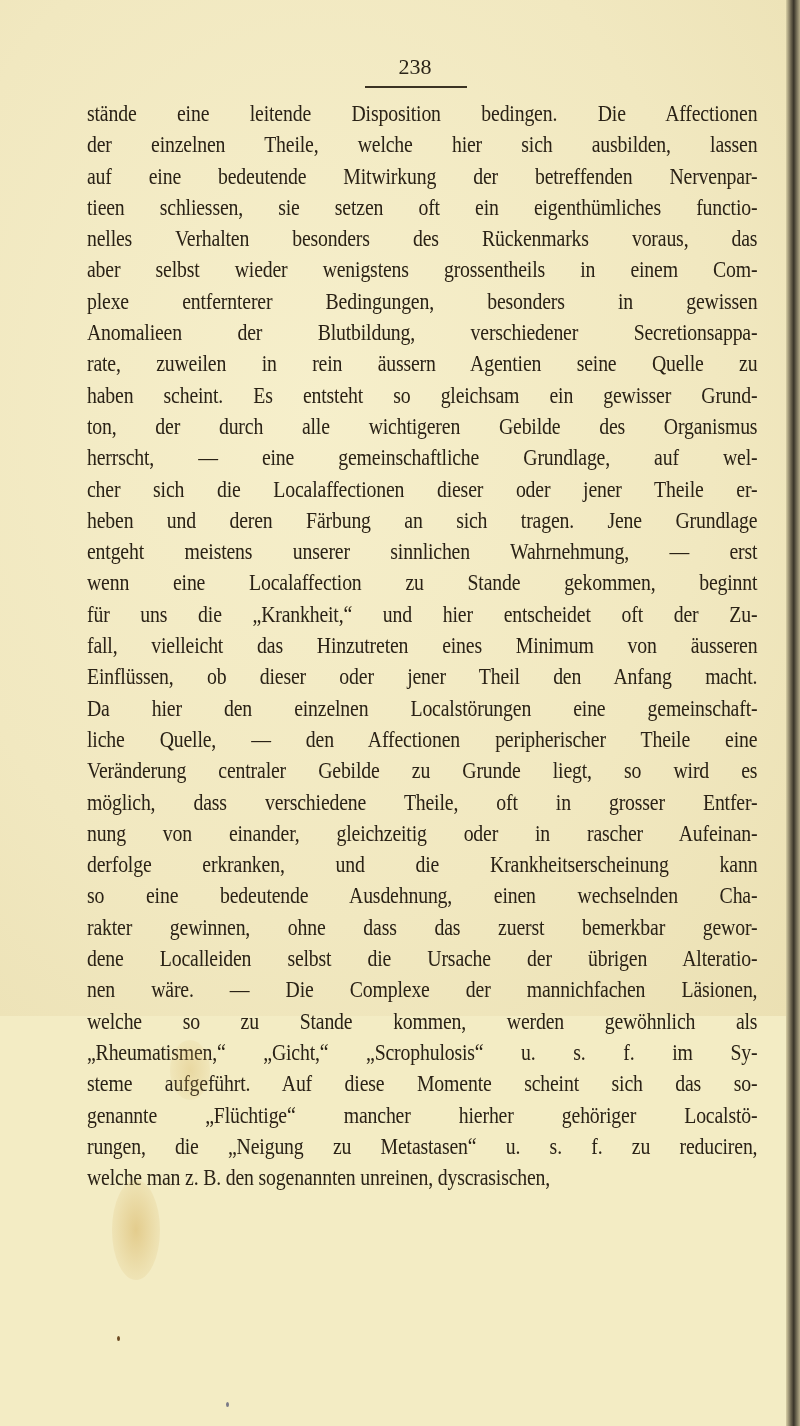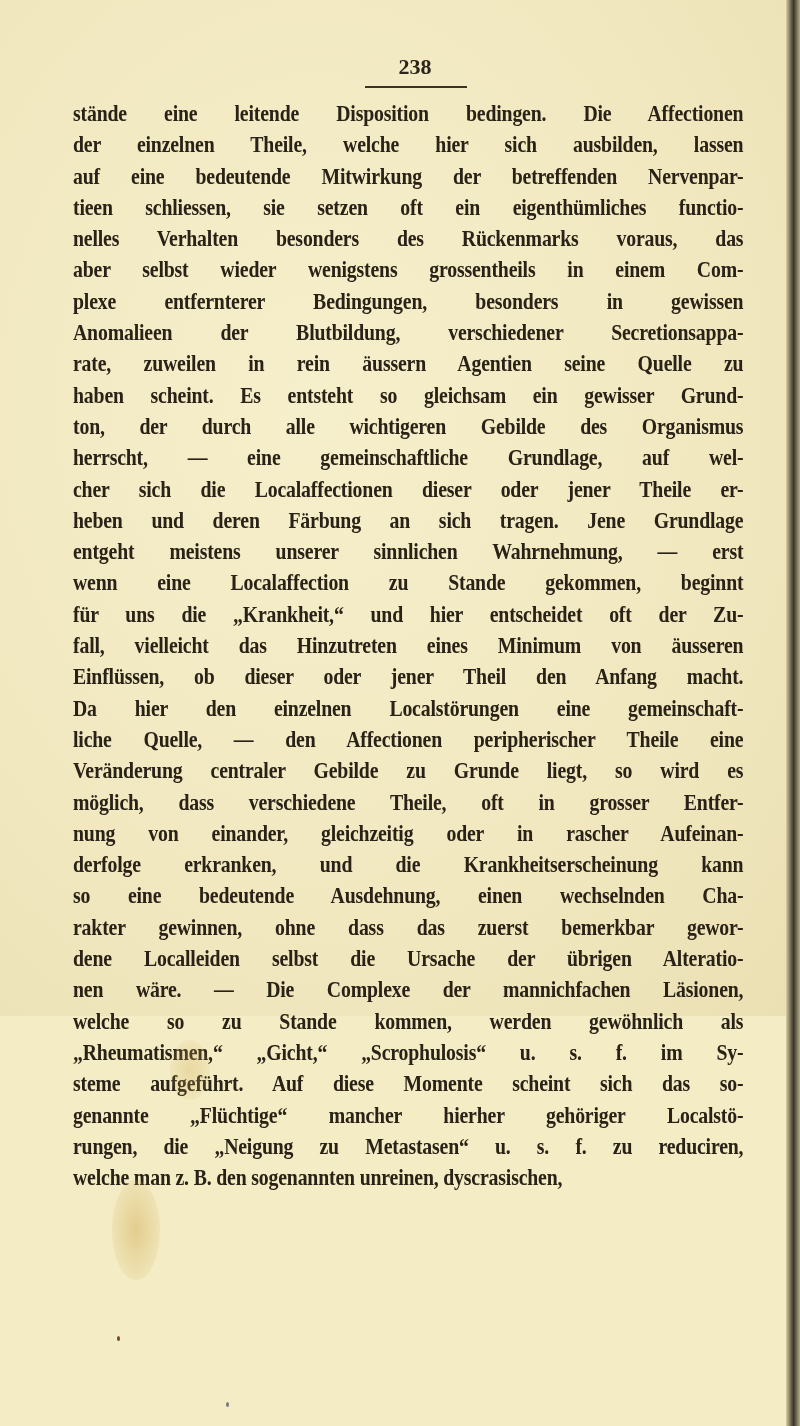--- a/index.html
+++ b/index.html
@@ -5,35 +5,34 @@
   html, body { margin: 0; padding: 0; }
   body {
     width: 800px; height: 1426px; overflow: hidden;
     background: #f3ecc4;
     position: relative;
     font-family: "Liberation Serif", "DejaVu Serif", serif;
   }
   .page {
     position: absolute; left: 0; top: 0; width: 786px; height: 1016px;
     background: radial-gradient(ellipse at 40% 40%, #f6efcb 0%, #f1e8c0 60%, #ebe0b3 100%);
-    font-weight: bold;
   }
   .edge {
     position: absolute; left: 786px; top: 0; width: 14px; height: 1426px;
     background: linear-gradient(to right, #d8cfa6 0%, #6d6550 35%, #3a352a 55%, #b6ad8a 100%);
   }
   .page-number {
     position: absolute; left: 0; width: 830px; top: 54px;
     text-align: center; font-size: 22px; color: #2b2418;
   }
   .rule {
     position: absolute; left: 365px; top: 86px; width: 102px; height: 2px; background: #3b3323;
   }
   .body-text {
-    position: absolute; left: 73px; top: 98px; width: 672px;
+    position: absolute; left: 87px; top: 98px; width: 672px;
   }
   .line {
     display: block; height: 31.3px; line-height: 31.3px;
     font-size: 23px; color: #2a2216;
     text-align: justify; text-align-last: justify;
     white-space: nowrap; letter-spacing: -0.2px;
     transform: scaleX(0.86); transform-origin: left center; width: 116%;
   }
   .line.last { text-align-last: left; }
   .stain {

